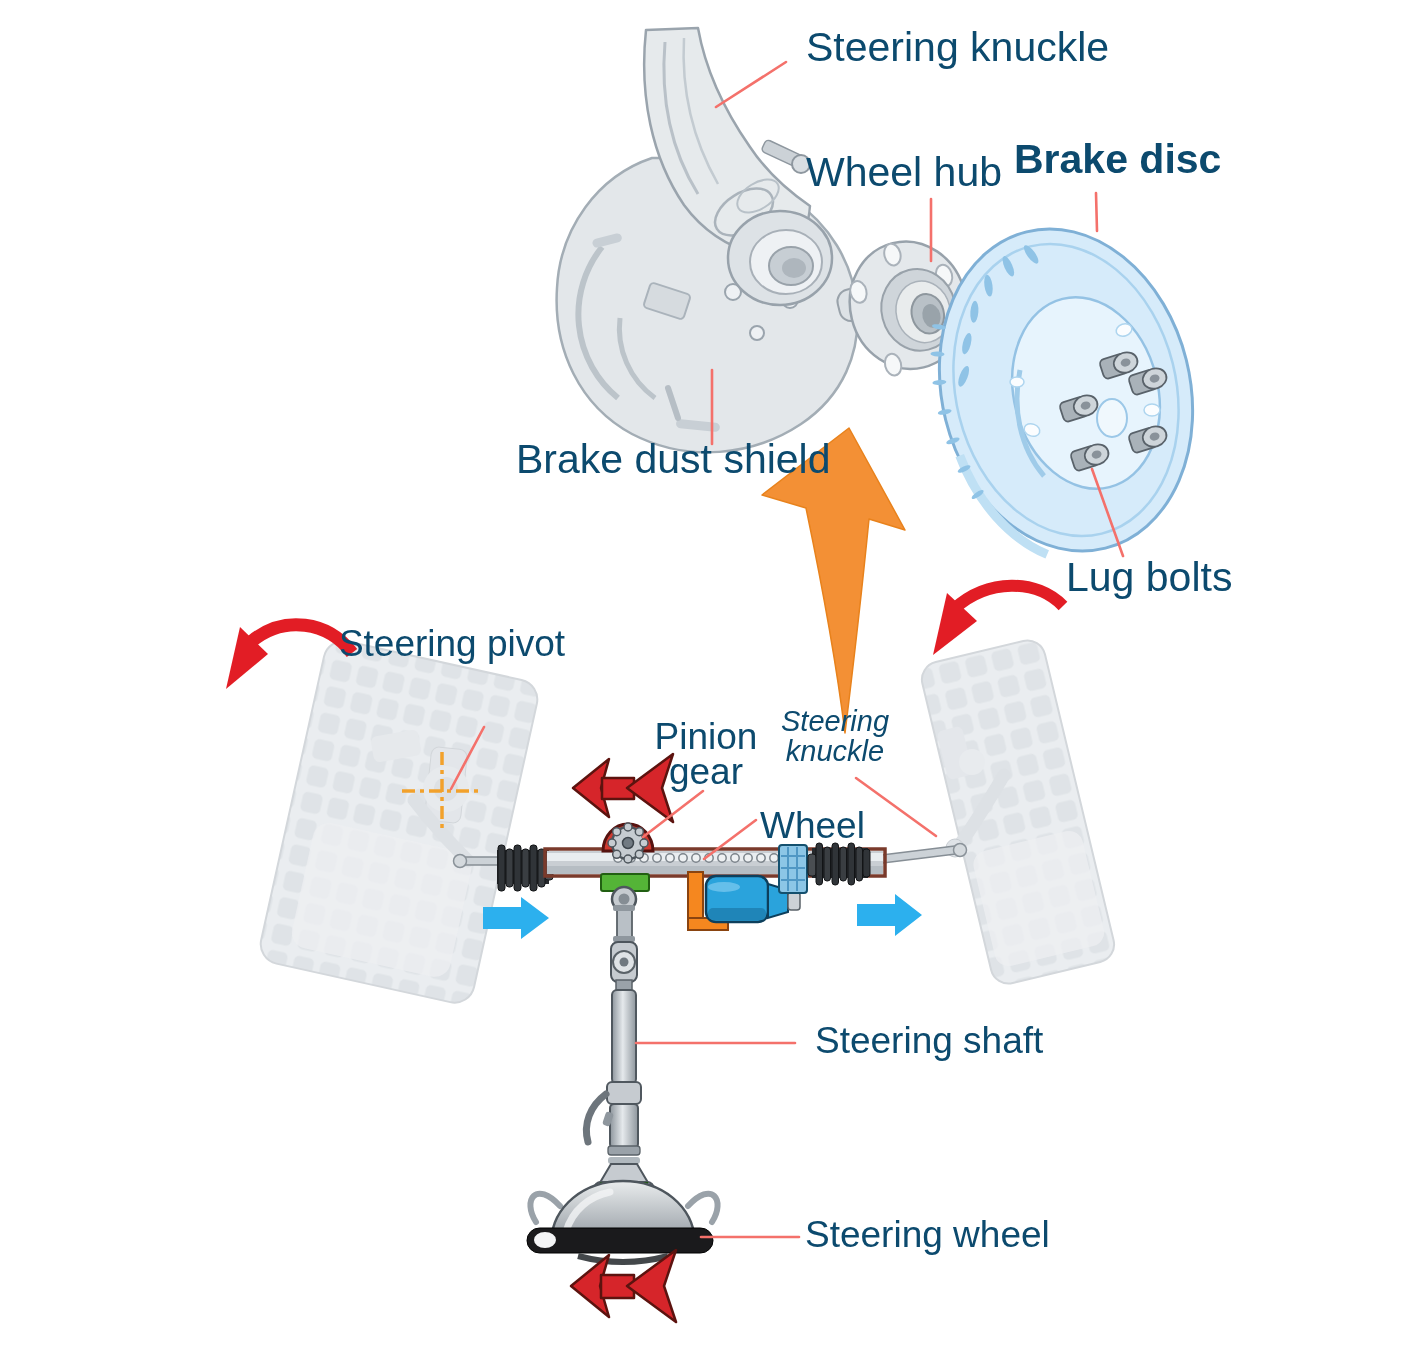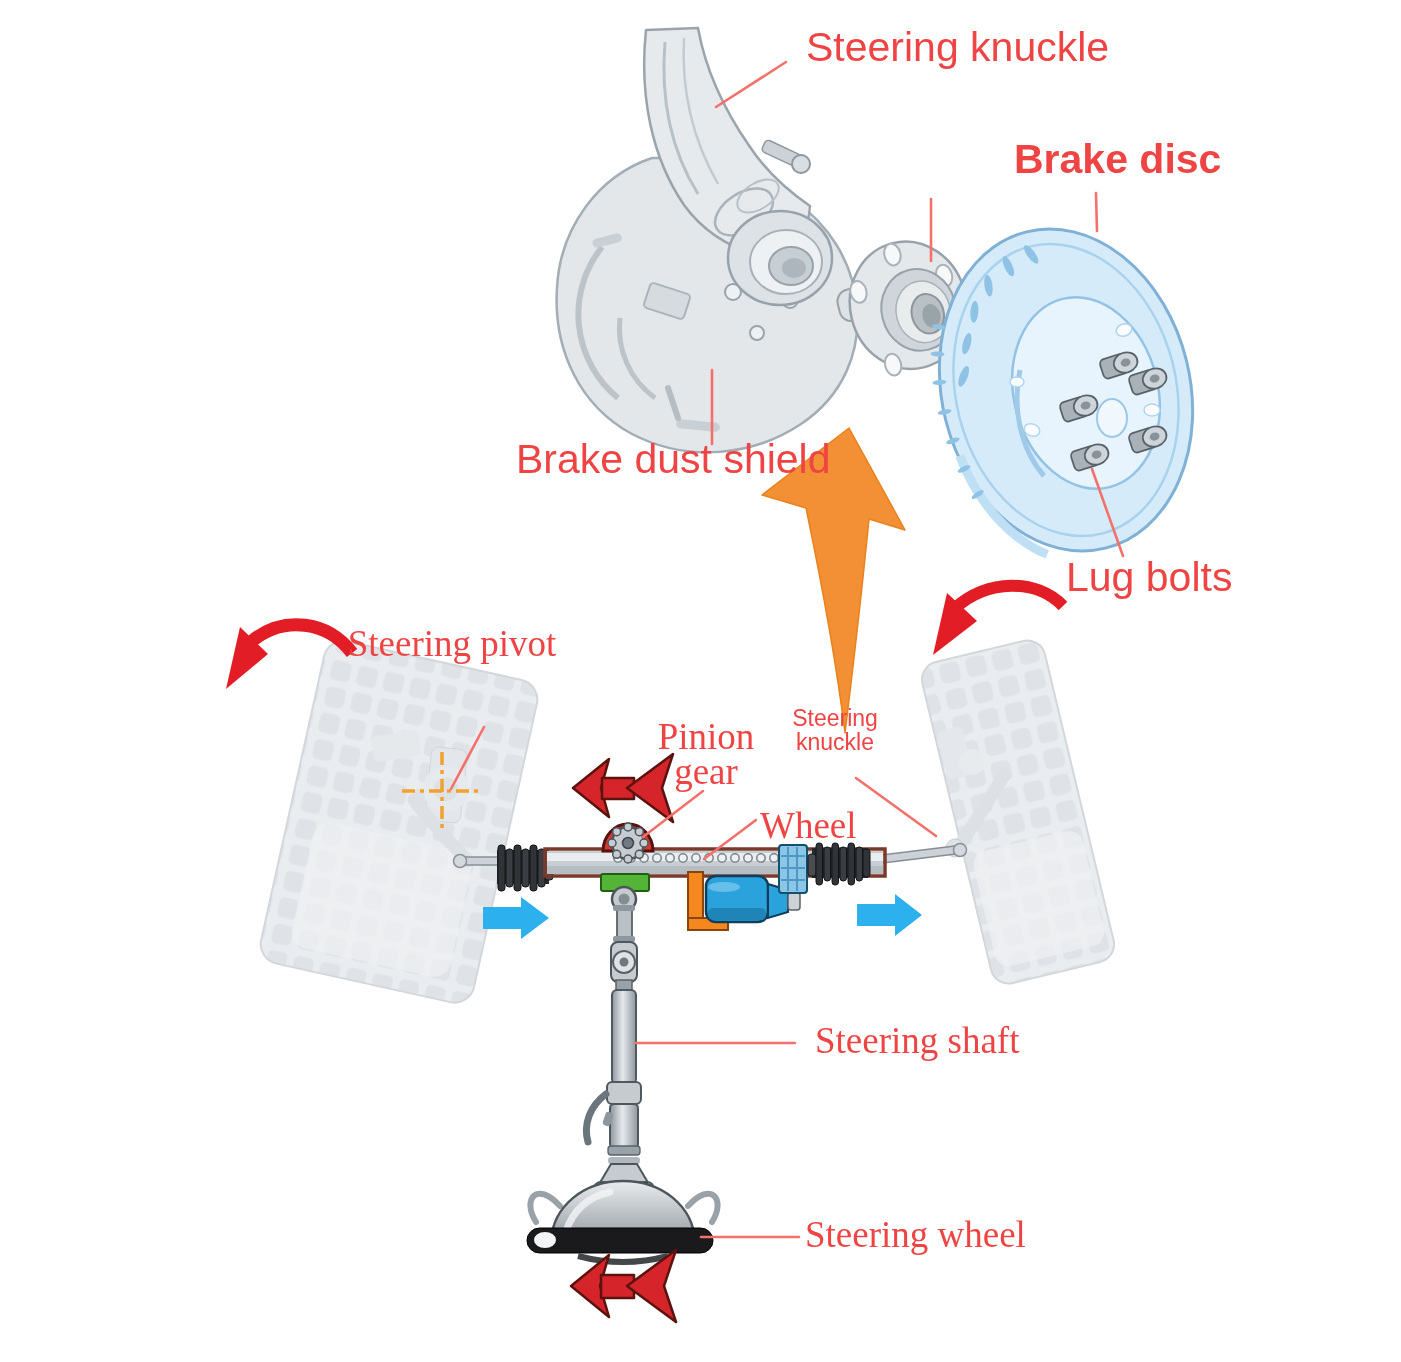--- a/index.html
+++ b/index.html
@@ -1,22 +1,22 @@
 <!DOCTYPE html>
 <html><head>
 <meta charset="utf-8">
 <style>
   html,body{margin:0;padding:0;background:#ffffff;}
   #stage{position:relative;width:1401px;height:1362px;background:#ffffff;overflow:hidden;
          font-family:"Liberation Sans","DejaVu Sans",sans-serif;}
   #art{position:absolute;left:0;top:0;width:1401px;height:1362px;}
-  .lbl{position:absolute;color:#ef4444;white-space:nowrap;line-height:1.05;}
+  .lbl{position:absolute;color:#0c4a6e;white-space:nowrap;line-height:1.05;}
   .lbl-lg{font-size:41px;}
-  .lbl-md{font-size:37px;font-family:Liberation Serif, serif;}
-  .lbl-sm{font-size:23px;}
+  .lbl-md{font-size:37px;}
+  .lbl-sm{font-size:29px;font-style:italic;}
   .center{transform:translateX(-50%);text-align:center;}
   .lh-wide{line-height:1.32;}
   .lh-tight{line-height:0.95;text-align:center;}
 </style>
 </head>
 <body>
 
 <div id="stage">
 
 <svg id="art" viewBox="0 0 1401 1362" xmlns="http://www.w3.org/2000/svg">
@@ -308,20 +308,21 @@
     <line x1="484" y1="727" x2="451" y2="789"></line>
     <line x1="703" y1="791" x2="643" y2="837"></line>
     <line x1="756" y1="820" x2="704" y2="859"></line>
     <line x1="856" y1="778" x2="936" y2="836"></line>
     <line x1="636" y1="1043" x2="795" y2="1043"></line>
     <line x1="701" y1="1237" x2="799" y2="1237"></line>
   </g>
 </svg>
 
 <div class="lbl lbl-lg" style="left:806px;top:26px;">Steering knuckle</div>
+<div class="lbl lbl-lg" style="left:806px;top:151px;">Wheel hub</div>
 <div class="lbl lbl-lg" style="left:1014px;top:138px;font-weight:bold;">Brake disc</div>
 <div class="lbl lbl-lg" style="left:506px;top:438px;margin-left:10px;">Brake dust shield</div>
 <div class="lbl lbl-lg" style="left:1066px;top:556px;">Lug bolts</div>
 
 <div class="lbl lbl-md center lh-wide" style="left:452px;top:620px;">
   <div>Steering pivot</div>
 </div>
 
 <div class="lbl lbl-md center lh-tight" style="left:706px;top:719px;">
   <div>Pinion</div>

